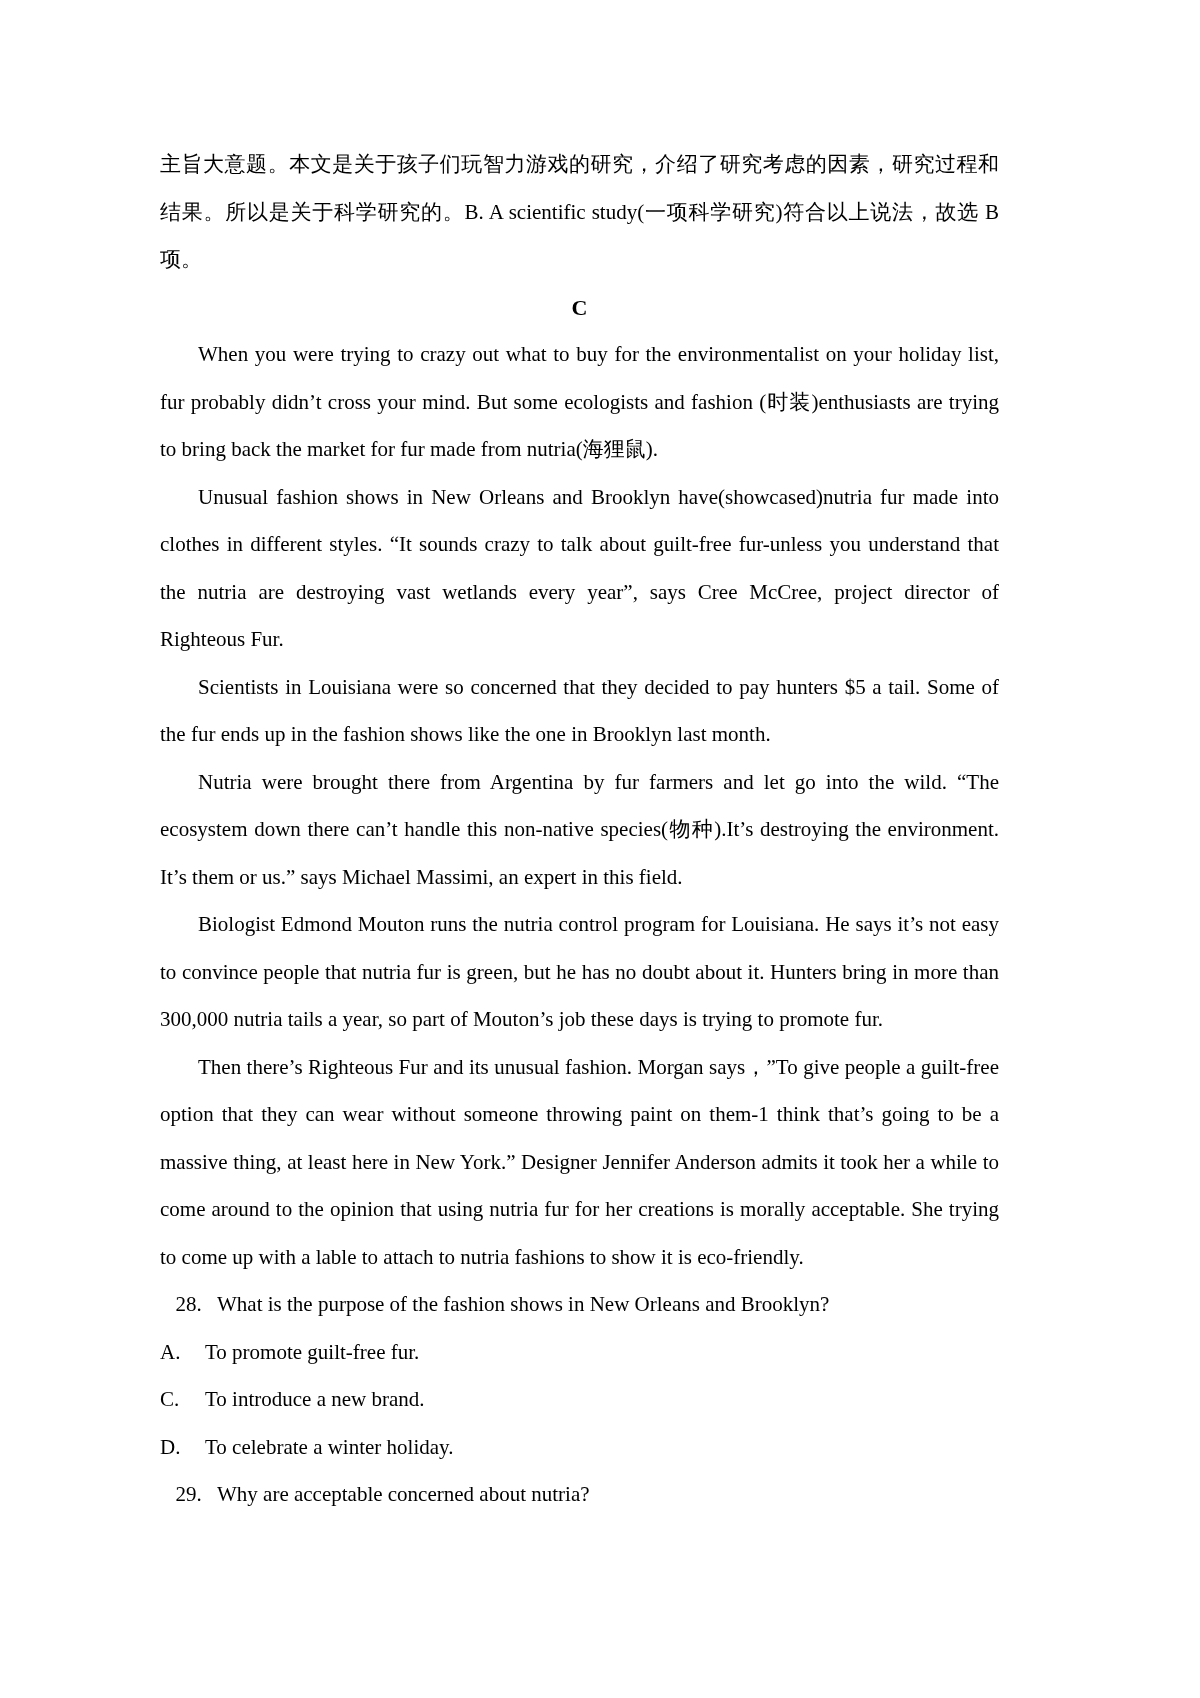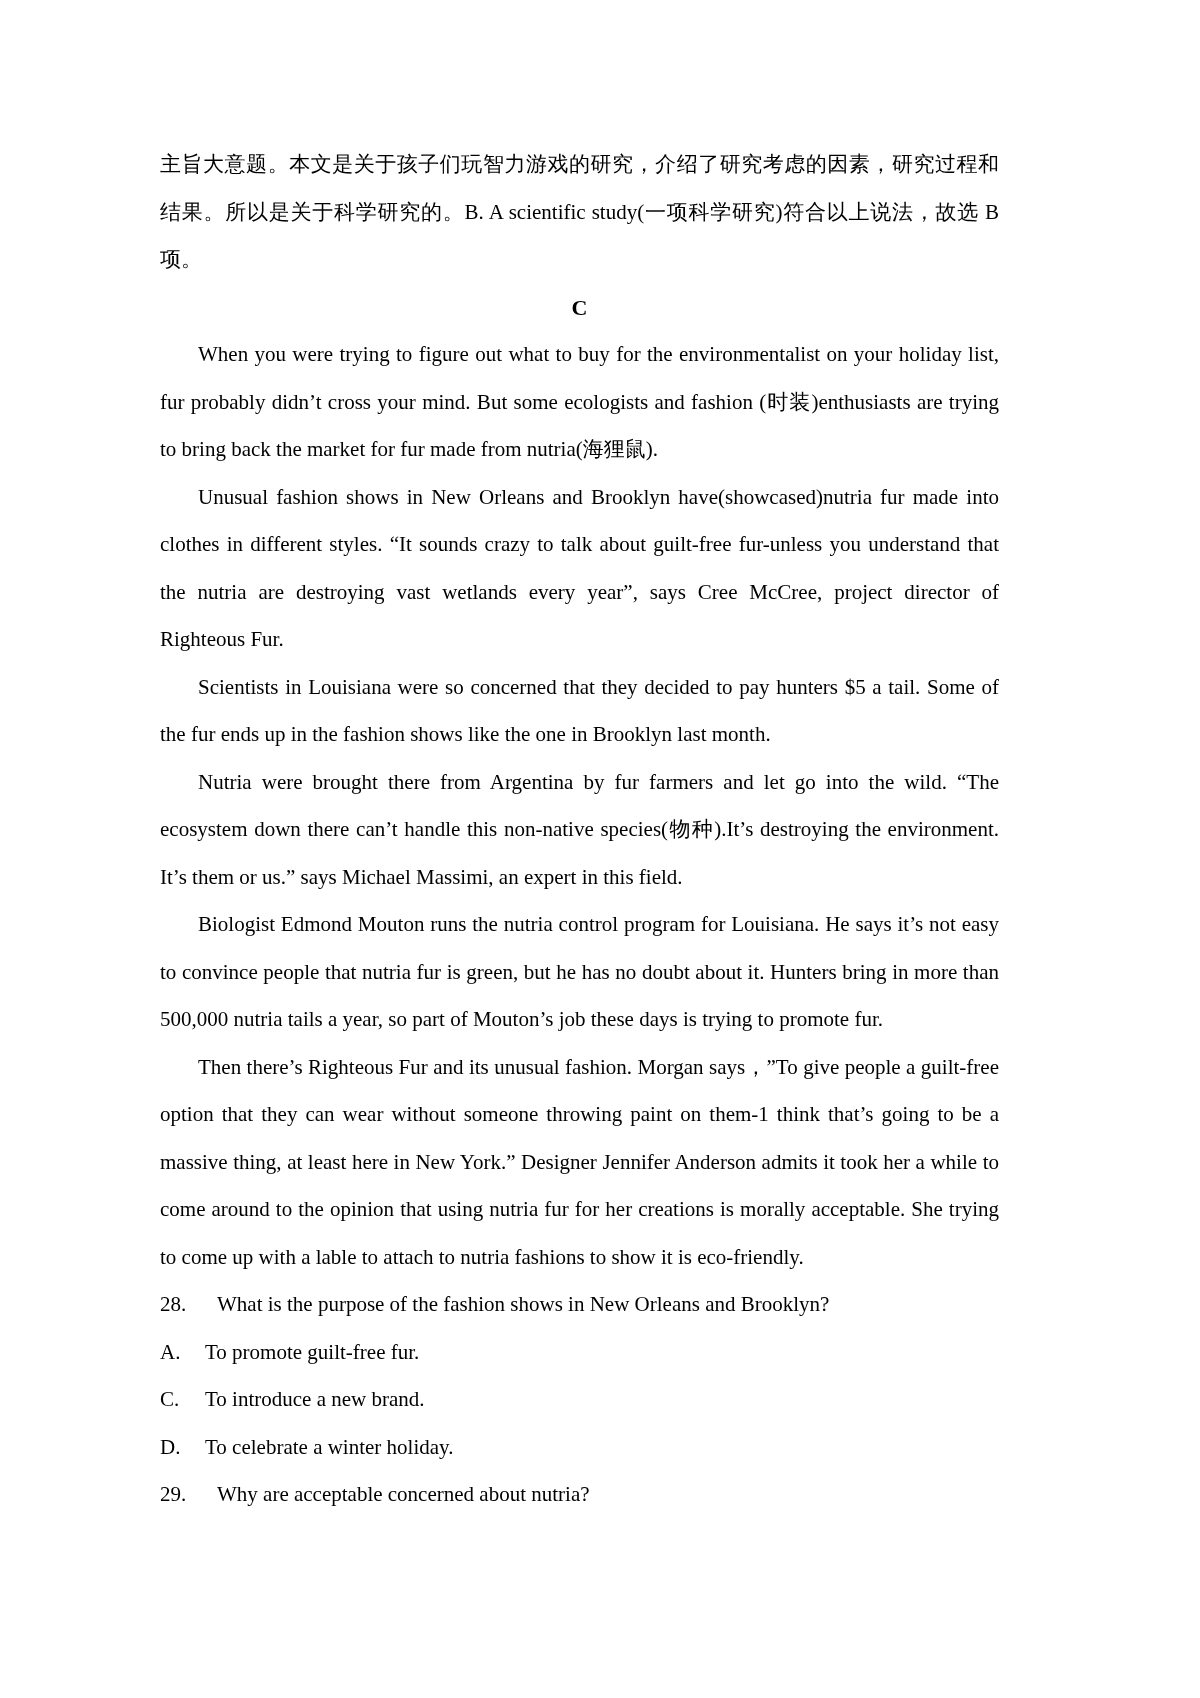--- a/index.html
+++ b/index.html
@@ -40,40 +40,41 @@
     text-align: justify;
     text-indent: 38px;
   }
   .q-line {
     margin: 0;
     text-align: left;
   }
   .q-num {
     display: inline-block;
     min-width: 57px;
+    text-align: center;
   }
   .opt-letter {
     display: inline-block;
     min-width: 45px;
   }
 </style>
 </head>
 <body>
 
 <div class="page">
 
   <p class="explanation">主旨大意题。本文是关于孩子们玩智力游戏的研究，介绍了研究考虑的因素，研究过程和结果。所以是关于科学研究的。B. A scientific study(一项科学研究)符合以上说法，故选 B 项。</p>
 
   <div class="section-heading">C</div>
 
-  <p class="para">When you were trying to figure out what to buy for the environmentalist on your holiday list, fur probably didn’t cross your mind. But some ecologists and fashion (时装)enthusiasts are trying to bring back the market for fur made from nutria(海狸鼠).</p>
+  <p class="para">When you were trying to crazy out what to buy for the environmentalist on your holiday list, fur probably didn’t cross your mind. But some ecologists and fashion (时装)enthusiasts are trying to bring back the market for fur made from nutria(海狸鼠).</p>
   <p class="para">Unusual fashion shows in New Orleans and Brooklyn have(showcased)nutria fur made into clothes in different styles. “It sounds crazy to talk about guilt-free fur-unless you understand that the nutria are destroying vast wetlands every year”, says Cree McCree, project director of Righteous Fur.</p>
   <p class="para">Scientists in Louisiana were so concerned that they decided to pay hunters $5 a tail. Some of the fur ends up in the fashion shows like the one in Brooklyn last month.</p>
   <p class="para">Nutria were brought there from Argentina by fur farmers and let go into the wild. “The ecosystem down there can’t handle this non-native species(物种).It’s destroying the environment. It’s them or us.” says Michael Massimi, an expert in this field.</p>
-  <p class="para">Biologist Edmond Mouton runs the nutria control program for Louisiana. He says it’s not easy to convince people that nutria fur is green, but he has no doubt about it. Hunters bring in more than 500,000 nutria tails a year, so part of Mouton’s job these days is trying to promote fur.</p>
+  <p class="para">Biologist Edmond Mouton runs the nutria control program for Louisiana. He says it’s not easy to convince people that nutria fur is green, but he has no doubt about it. Hunters bring in more than 300,000 nutria tails a year, so part of Mouton’s job these days is trying to promote fur.</p>
   <p class="para">Then there’s Righteous Fur and its unusual fashion. Morgan says，”To give people a guilt-free option that they can wear without someone throwing paint on them-1 think that’s going to be a massive thing, at least here in New York.” Designer Jennifer Anderson admits it took her a while to come around to the opinion that using nutria fur for her creations is morally acceptable. She trying to come up with a lable to attach to nutria fashions to show it is eco-friendly.</p>
 
   <div class="q-line">
     <span class="q-num">28.</span><span>What is the purpose of the fashion shows in New Orleans and Brooklyn?</span>
   </div>
 
   <div class="q-line">
     <span class="opt-letter">A.</span><span>To promote guilt-free fur.</span>
   </div>
 

